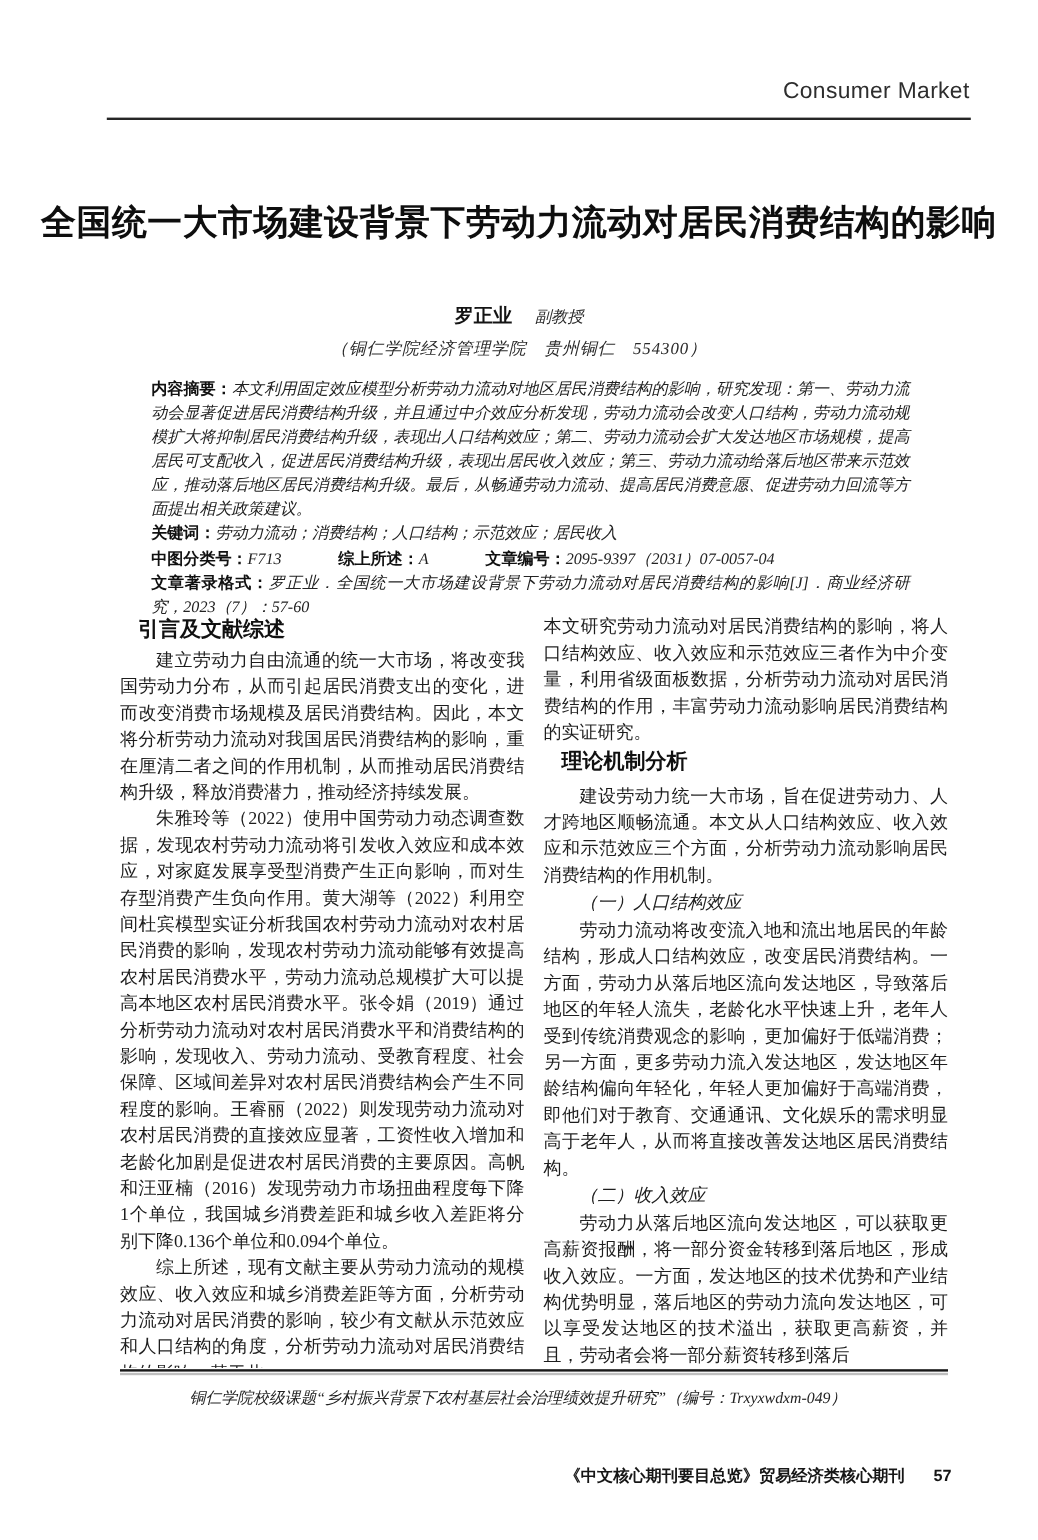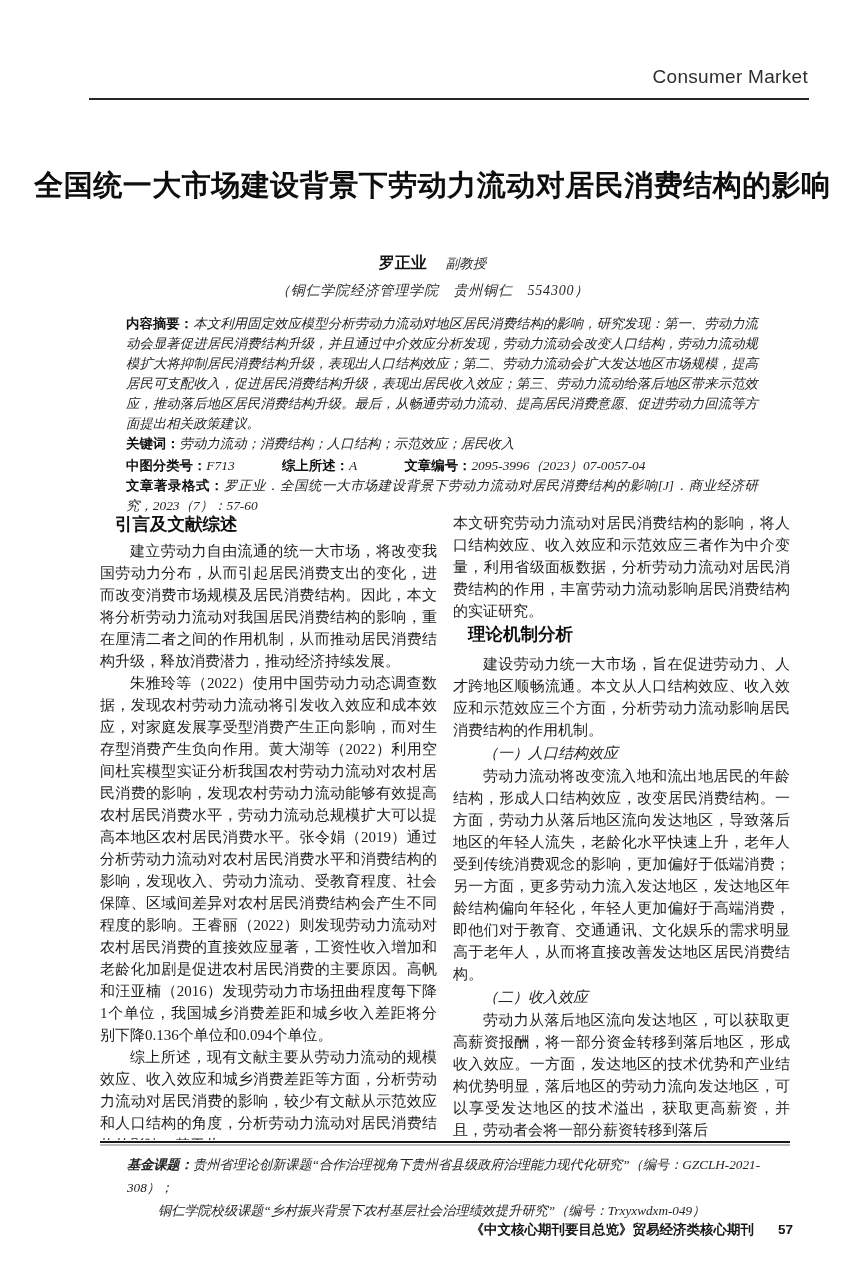--- a/index.html
+++ b/index.html
@@ -109,21 +109,21 @@
   <span class="name">罗正业</span><span class="degree">副教授</span>
 </div>
 <div class="abs affil">（铜仁学院经济管理学院　贵州铜仁　554300）</div>
 
 <div class="abs meta">
   <p><b>内容摘要：</b><i>本文利用固定效应模型分析劳动力流动对地区居民消费结构的影响，研究发现：第一、劳动力流动会显著促进居民消费结构升级，并且通过中介效应分析发现，劳动力流动会改变人口结构，劳动力流动规模扩大将抑制居民消费结构升级，表现出人口结构效应；第二、劳动力流动会扩大发达地区市场规模，提高居民可支配收入，促进居民消费结构升级，表现出居民收入效应；第三、劳动力流动给落后地区带来示范效应，推动落后地区居民消费结构升级。最后，从畅通劳动力流动、提高居民消费意愿、促进劳动力回流等方面提出相关政策建议。</i></p>
   <p><b>关键词：</b><i>劳动力流动；消费结构；人口结构；示范效应；居民收入</i></p>
   <p class="meta-class">
     <span class="pair gap"><b>中图分类号：</b><span class="val">F713</span></span>
     <span class="pair gap"><b>综上所述：</b><span class="val">A</span></span>
-    <span class="pair"><b>文章编号：</b><span class="val">2095-3996（2023）07-0057-04</span></span>
+    <span class="pair"><b>文章编号：</b><span class="val">2095-9397（2031）07-0057-04</span></span>
   </p>
   <p><b>文章著录格式：</b><i>罗正业．全国统一大市场建设背景下劳动力流动对居民消费结构的影响[J]．商业经济研究，2023（7）：57-60</i></p>
 </div>
 
 <div class="abs columns">
   <div class="col">
     <h2 class="sec">引言及文献综述</h2>
     <p>建立劳动力自由流通的统一大市场，将改变我国劳动力分布，从而引起居民消费支出的变化，进而改变消费市场规模及居民消费结构。因此，本文将分析劳动力流动对我国居民消费结构的影响，重在厘清二者之间的作用机制，从而推动居民消费结构升级，释放消费潜力，推动经济持续发展。</p>
     <p>朱雅玲等（2022）使用中国劳动力动态调查数据，发现农村劳动力流动将引发收入效应和成本效应，对家庭发展享受型消费产生正向影响，而对生存型消费产生负向作用。黄大湖等（2022）利用空间杜宾模型实证分析我国农村劳动力流动对农村居民消费的影响，发现农村劳动力流动能够有效提高农村居民消费水平，劳动力流动总规模扩大可以提高本地区农村居民消费水平。张令娟（2019）通过分析劳动力流动对农村居民消费水平和消费结构的影响，发现收入、劳动力流动、受教育程度、社会保障、区域间差异对农村居民消费结构会产生不同程度的影响。王睿丽（2022）则发现劳动力流动对农村居民消费的直接效应显著，工资性收入增加和老龄化加剧是促进农村居民消费的主要原因。高帆和汪亚楠（2016）发现劳动力市场扭曲程度每下降1个单位，我国城乡消费差距和城乡收入差距将分别下降0.136个单位和0.094个单位。</p>
     <p>综上所述，现有文献主要从劳动力流动的规模效应、收入效应和城乡消费差距等方面，分析劳动力流动对居民消费的影响，较少有文献从示范效应和人口结构的角度，分析劳动力流动对居民消费结构的影响。基于此，</p>
@@ -134,20 +134,19 @@
     <p>建设劳动力统一大市场，旨在促进劳动力、人才跨地区顺畅流通。本文从人口结构效应、收入效应和示范效应三个方面，分析劳动力流动影响居民消费结构的作用机制。</p>
     <div class="subhead">（一）人口结构效应</div>
     <p>劳动力流动将改变流入地和流出地居民的年龄结构，形成人口结构效应，改变居民消费结构。一方面，劳动力从落后地区流向发达地区，导致落后地区的年轻人流失，老龄化水平快速上升，老年人受到传统消费观念的影响，更加偏好于低端消费；另一方面，更多劳动力流入发达地区，发达地区年龄结构偏向年轻化，年轻人更加偏好于高端消费，即他们对于教育、交通通讯、文化娱乐的需求明显高于老年人，从而将直接改善发达地区居民消费结构。</p>
     <div class="subhead">（二）收入效应</div>
     <p>劳动力从落后地区流向发达地区，可以获取更高薪资报酬，将一部分资金转移到落后地区，形成收入效应。一方面，发达地区的技术优势和产业结构优势明显，落后地区的劳动力流向发达地区，可以享受发达地区的技术溢出，获取更高薪资，并且，劳动者会将一部分薪资转移到落后</p>
   </div>
 </div>
 
 <div class="abs footnote-rule"></div>
 <div class="abs footnote">
-  <div class="line1"><b>基金课题：</b><span>贵州省理论创新课题“合作治理视角下贵州省县级政府治理能力现代化研究”（编号：GZCLH-2021-308）；</span></div>
   <div class="line2">铜仁学院校级课题“乡村振兴背景下农村基层社会治理绩效提升研究”（编号：Trxyxwdxm-049）</div>
 </div>
 
 <div class="abs page-footer">
   <span>《中文核心期刊要目总览》贸易经济类核心期刊</span>
   <span>57</span>
 </div>
 
 </body></html>

